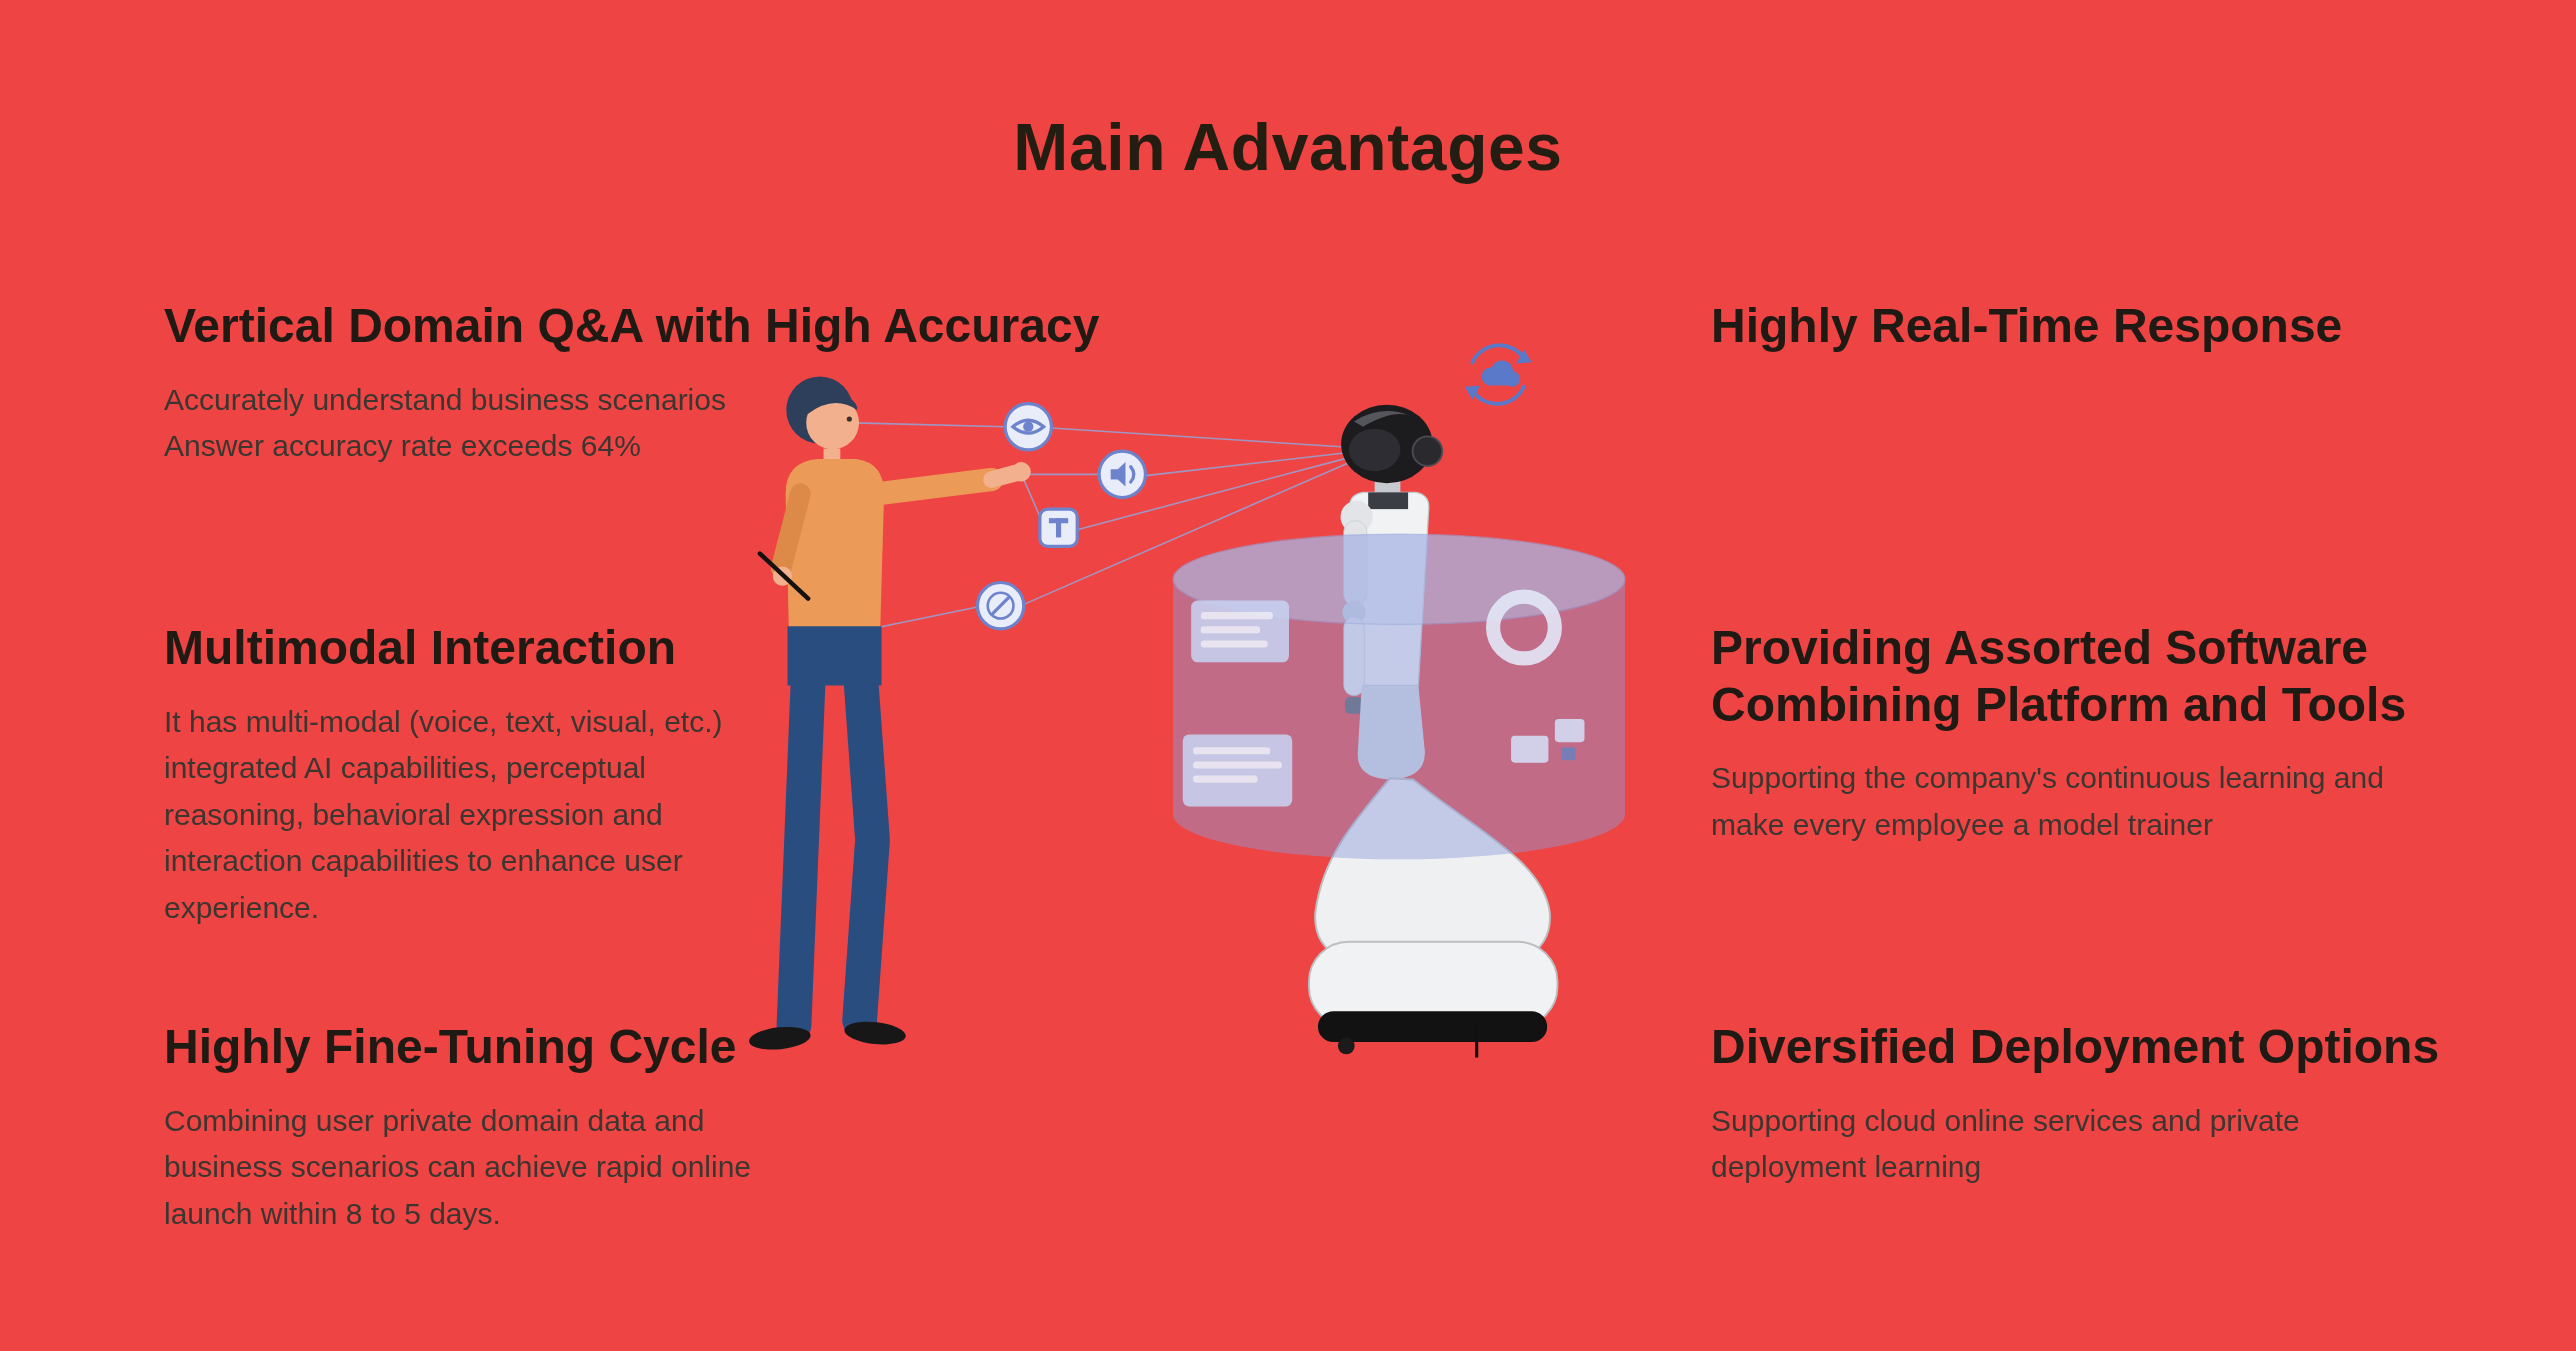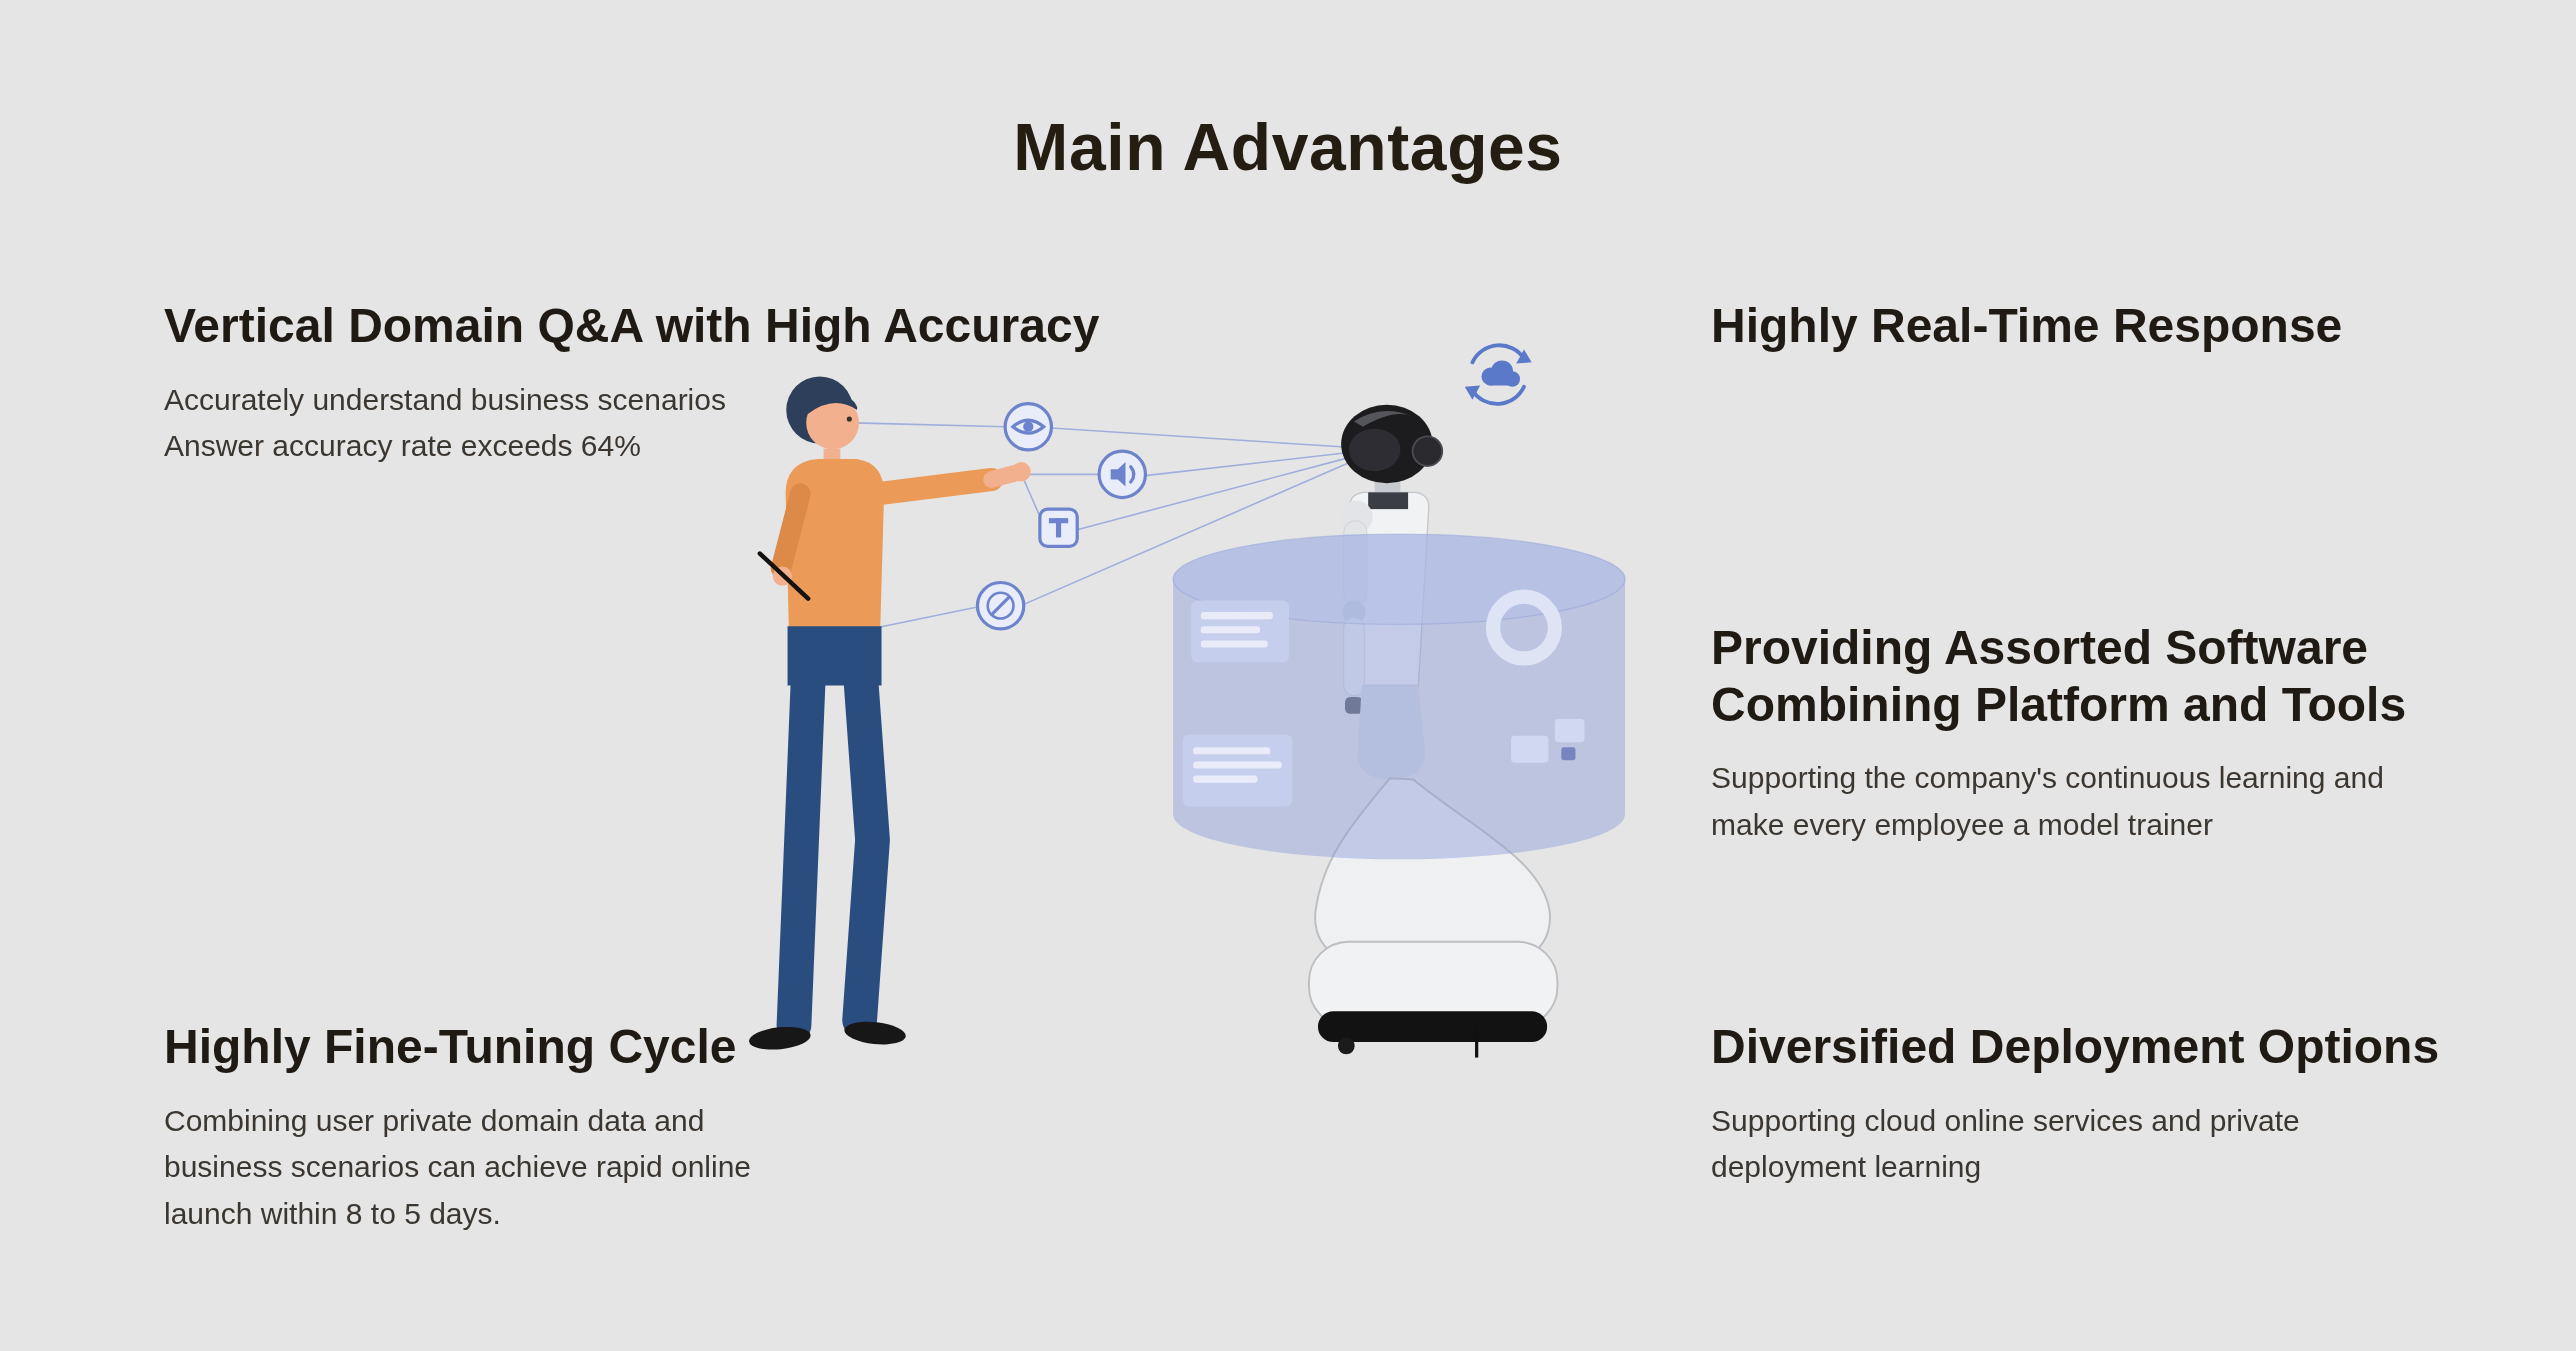--- a/index.html
+++ b/index.html
@@ -1,19 +1,19 @@
 <!DOCTYPE html>
 <html style="font-size:10.3px"><head>
 <meta charset="utf-8">
 <style>
   html,body{margin:0;padding:0;}
   .slide{
     position:relative;
     width:2576px;height:1351px;
-    background:#e5e5e5;
+    background:#ef4444;
     font-family:"Liberation Sans",sans-serif;
     overflow:hidden;
   }
   .page-title{
     position:absolute;top:109px;left:0;width:100%;
     margin:0;text-align:center;
     font-size:66px;font-weight:700;color:#241d12;
     letter-spacing:0.6px;
   }
   .feature{position:absolute;margin-left:16px;}
@@ -47,20 +47,24 @@
 <div class="slide">
 
   <h1 class="page-title">Main Advantages</h1>
 
   <section class="feature l1">
     <h2 class="feature-title">Vertical Domain Q&amp;A with High Accuracy</h2>
     <p class="feature-body">Accurately understand business scenarios
 Answer accuracy rate exceeds 64%</p>
   </section>
 
+  <section class="feature l2">
+    <h2 class="feature-title">Multimodal Interaction</h2>
+    <p class="feature-body">It has multi-modal (voice, text, visual, etc.) integrated AI capabilities, perceptual reasoning, behavioral expression and interaction capabilities to enhance user experience.</p>
+  </section>
 
   <section class="feature l3">
     <h2 class="feature-title">Highly Fine-Tuning Cycle</h2>
     <p class="feature-body">Combining user private domain data and business scenarios can achieve rapid online launch within 8 to 5 days.</p>
   </section>
 
   <section class="feature r1">
     <h2 class="feature-title">Highly Real-Time Response</h2>
   </section>
 

